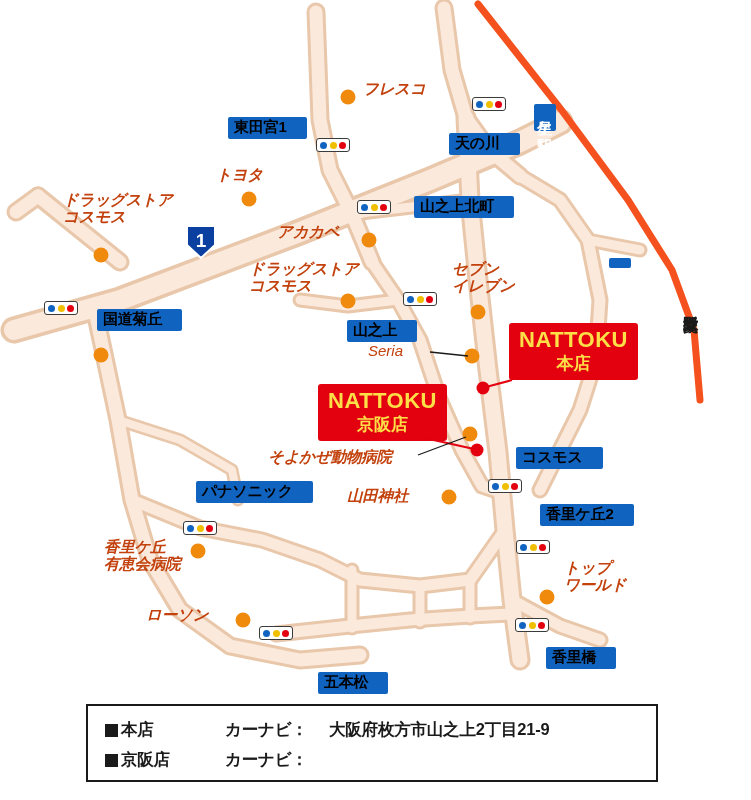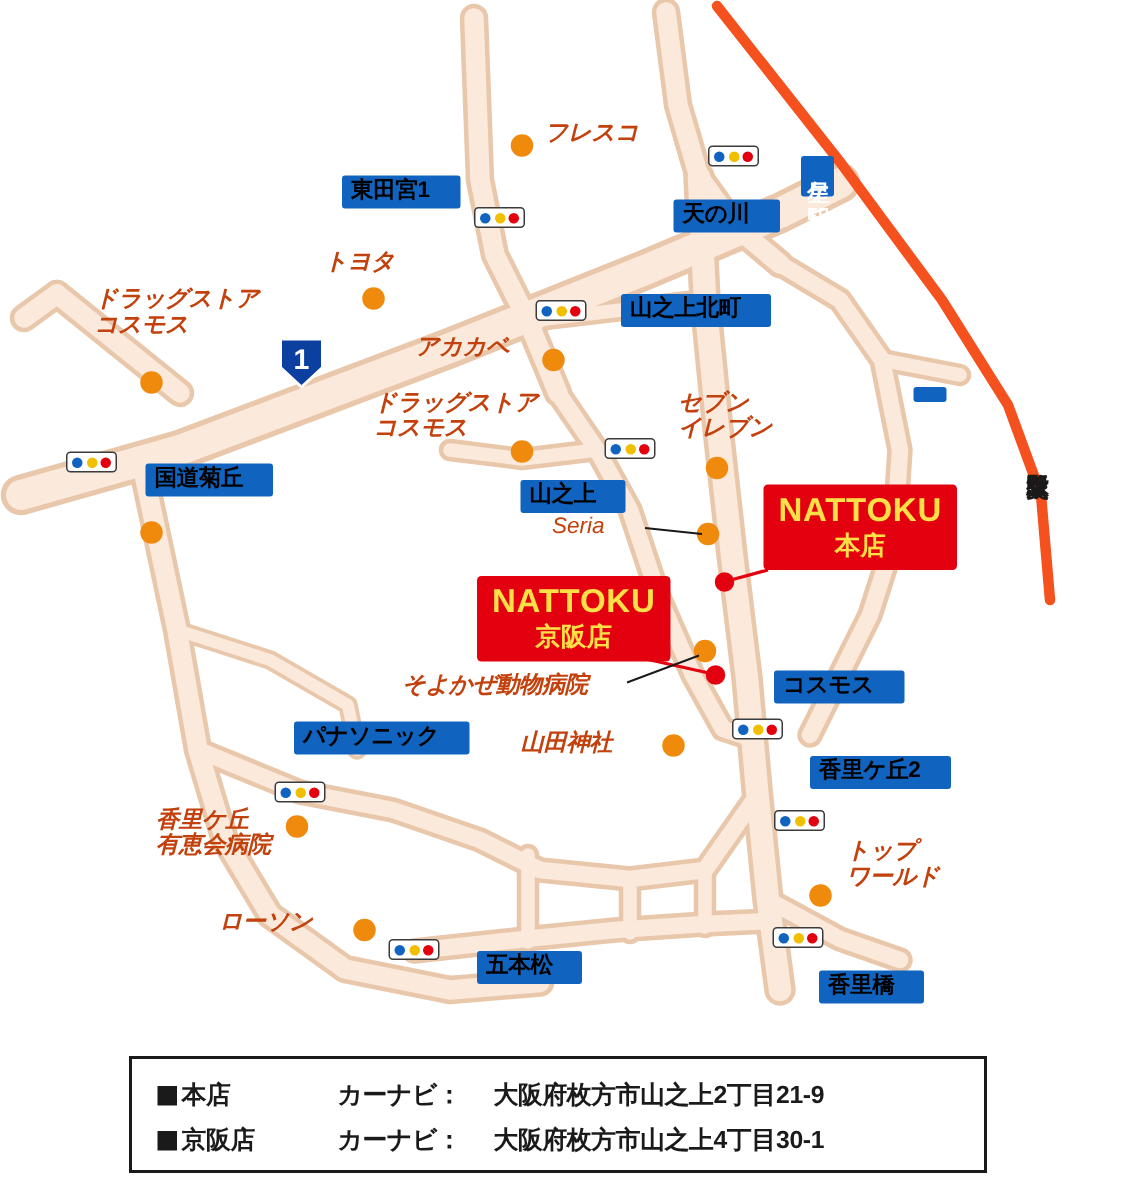--- a/index.html
+++ b/index.html
@@ -370,21 +370,21 @@
       </div>
 
     <div class="plate" style="left:228px; top:117px;">東田宮1</div>
     <div class="plate" style="left:449px; top:133px;">天の川</div>
     <div class="plate" style="left:414px; top:196px;">山之上北町</div>
     <div class="plate" style="left:97px; top:309px;">国道菊丘</div>
     <div class="plate" style="left:347px; top:320px;text-align:center;">山之上</div>
     <div class="plate" style="left:516px; top:447px;">コスモス</div>
     <div class="plate" style="left:540px; top:504px;">香里ケ丘2</div>
     <div class="plate" style="left:196px; top:481px;">パナソニック</div>
-    <div class="plate" style="left:318px; top:634px;font-family:Liberation Serif, serif;">五本松</div>
+    <div class="plate" style="left:318px; top:672px;font-family:Liberation Serif, serif;">五本松</div>
     <div class="plate" style="left:546px; top:647px;">香里橋</div>
 
     <div class="vplate" style="left:534px; top:104px;">星ケ丘駅</div>
     <div class="vplate" style="left:609px; top:258px;">村野駅</div>
     <div class="vtext" style="left:683px; top:304px;">京阪交野線</div>
 
     <div class="store" style="left:509px; top:323px;">
       <span class="brand">NATTOKU</span>
       <span class="sub">本店</span>
     </div>
@@ -406,17 +406,16 @@
     <div class="legrow">
       <span class="sq"></span>
       <span class="nm">本店</span>
       <span class="kv">カーナビ：</span>
       <span class="ad">大阪府枚方市山之上2丁目21-9</span>
     </div>
     <div class="legrow">
       <span class="sq"></span>
       <span class="nm">京阪店</span>
       <span class="kv">カーナビ：</span>
-      <span class="ad">大阪府枚方市山之上4丁目30-1</span>
     </div>
   </div>
 
 </div>
 
 </body></html>

